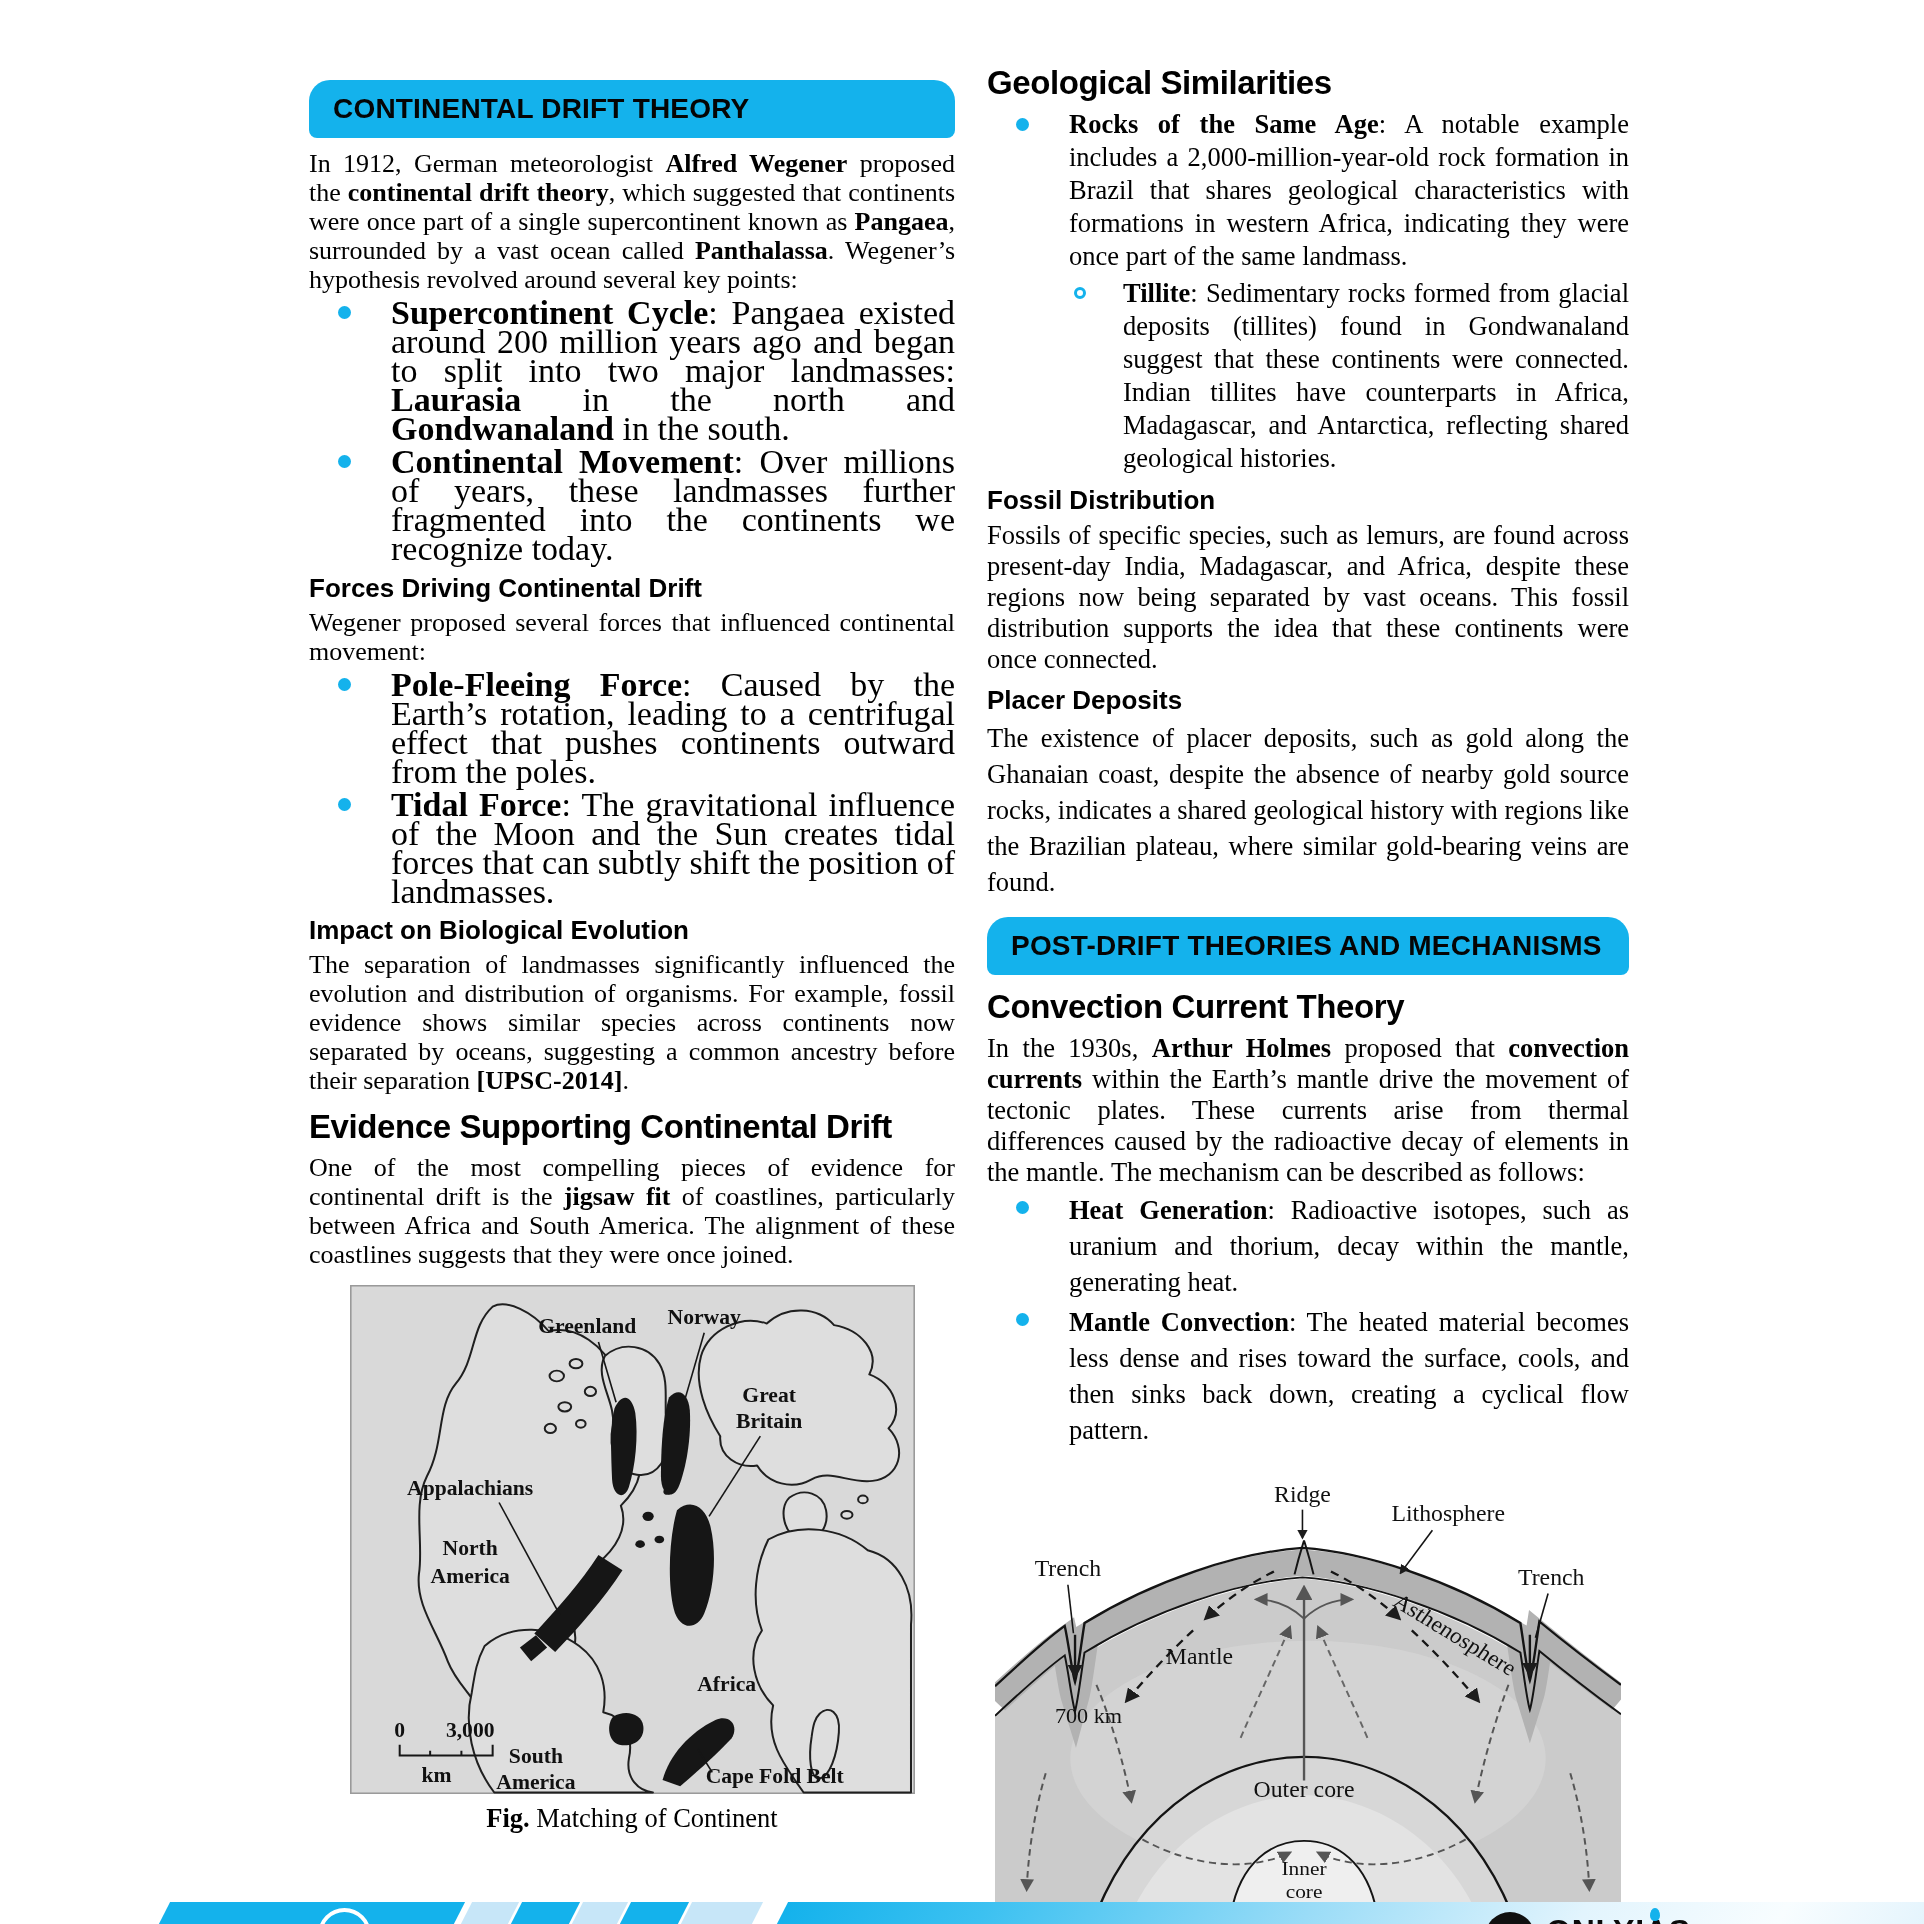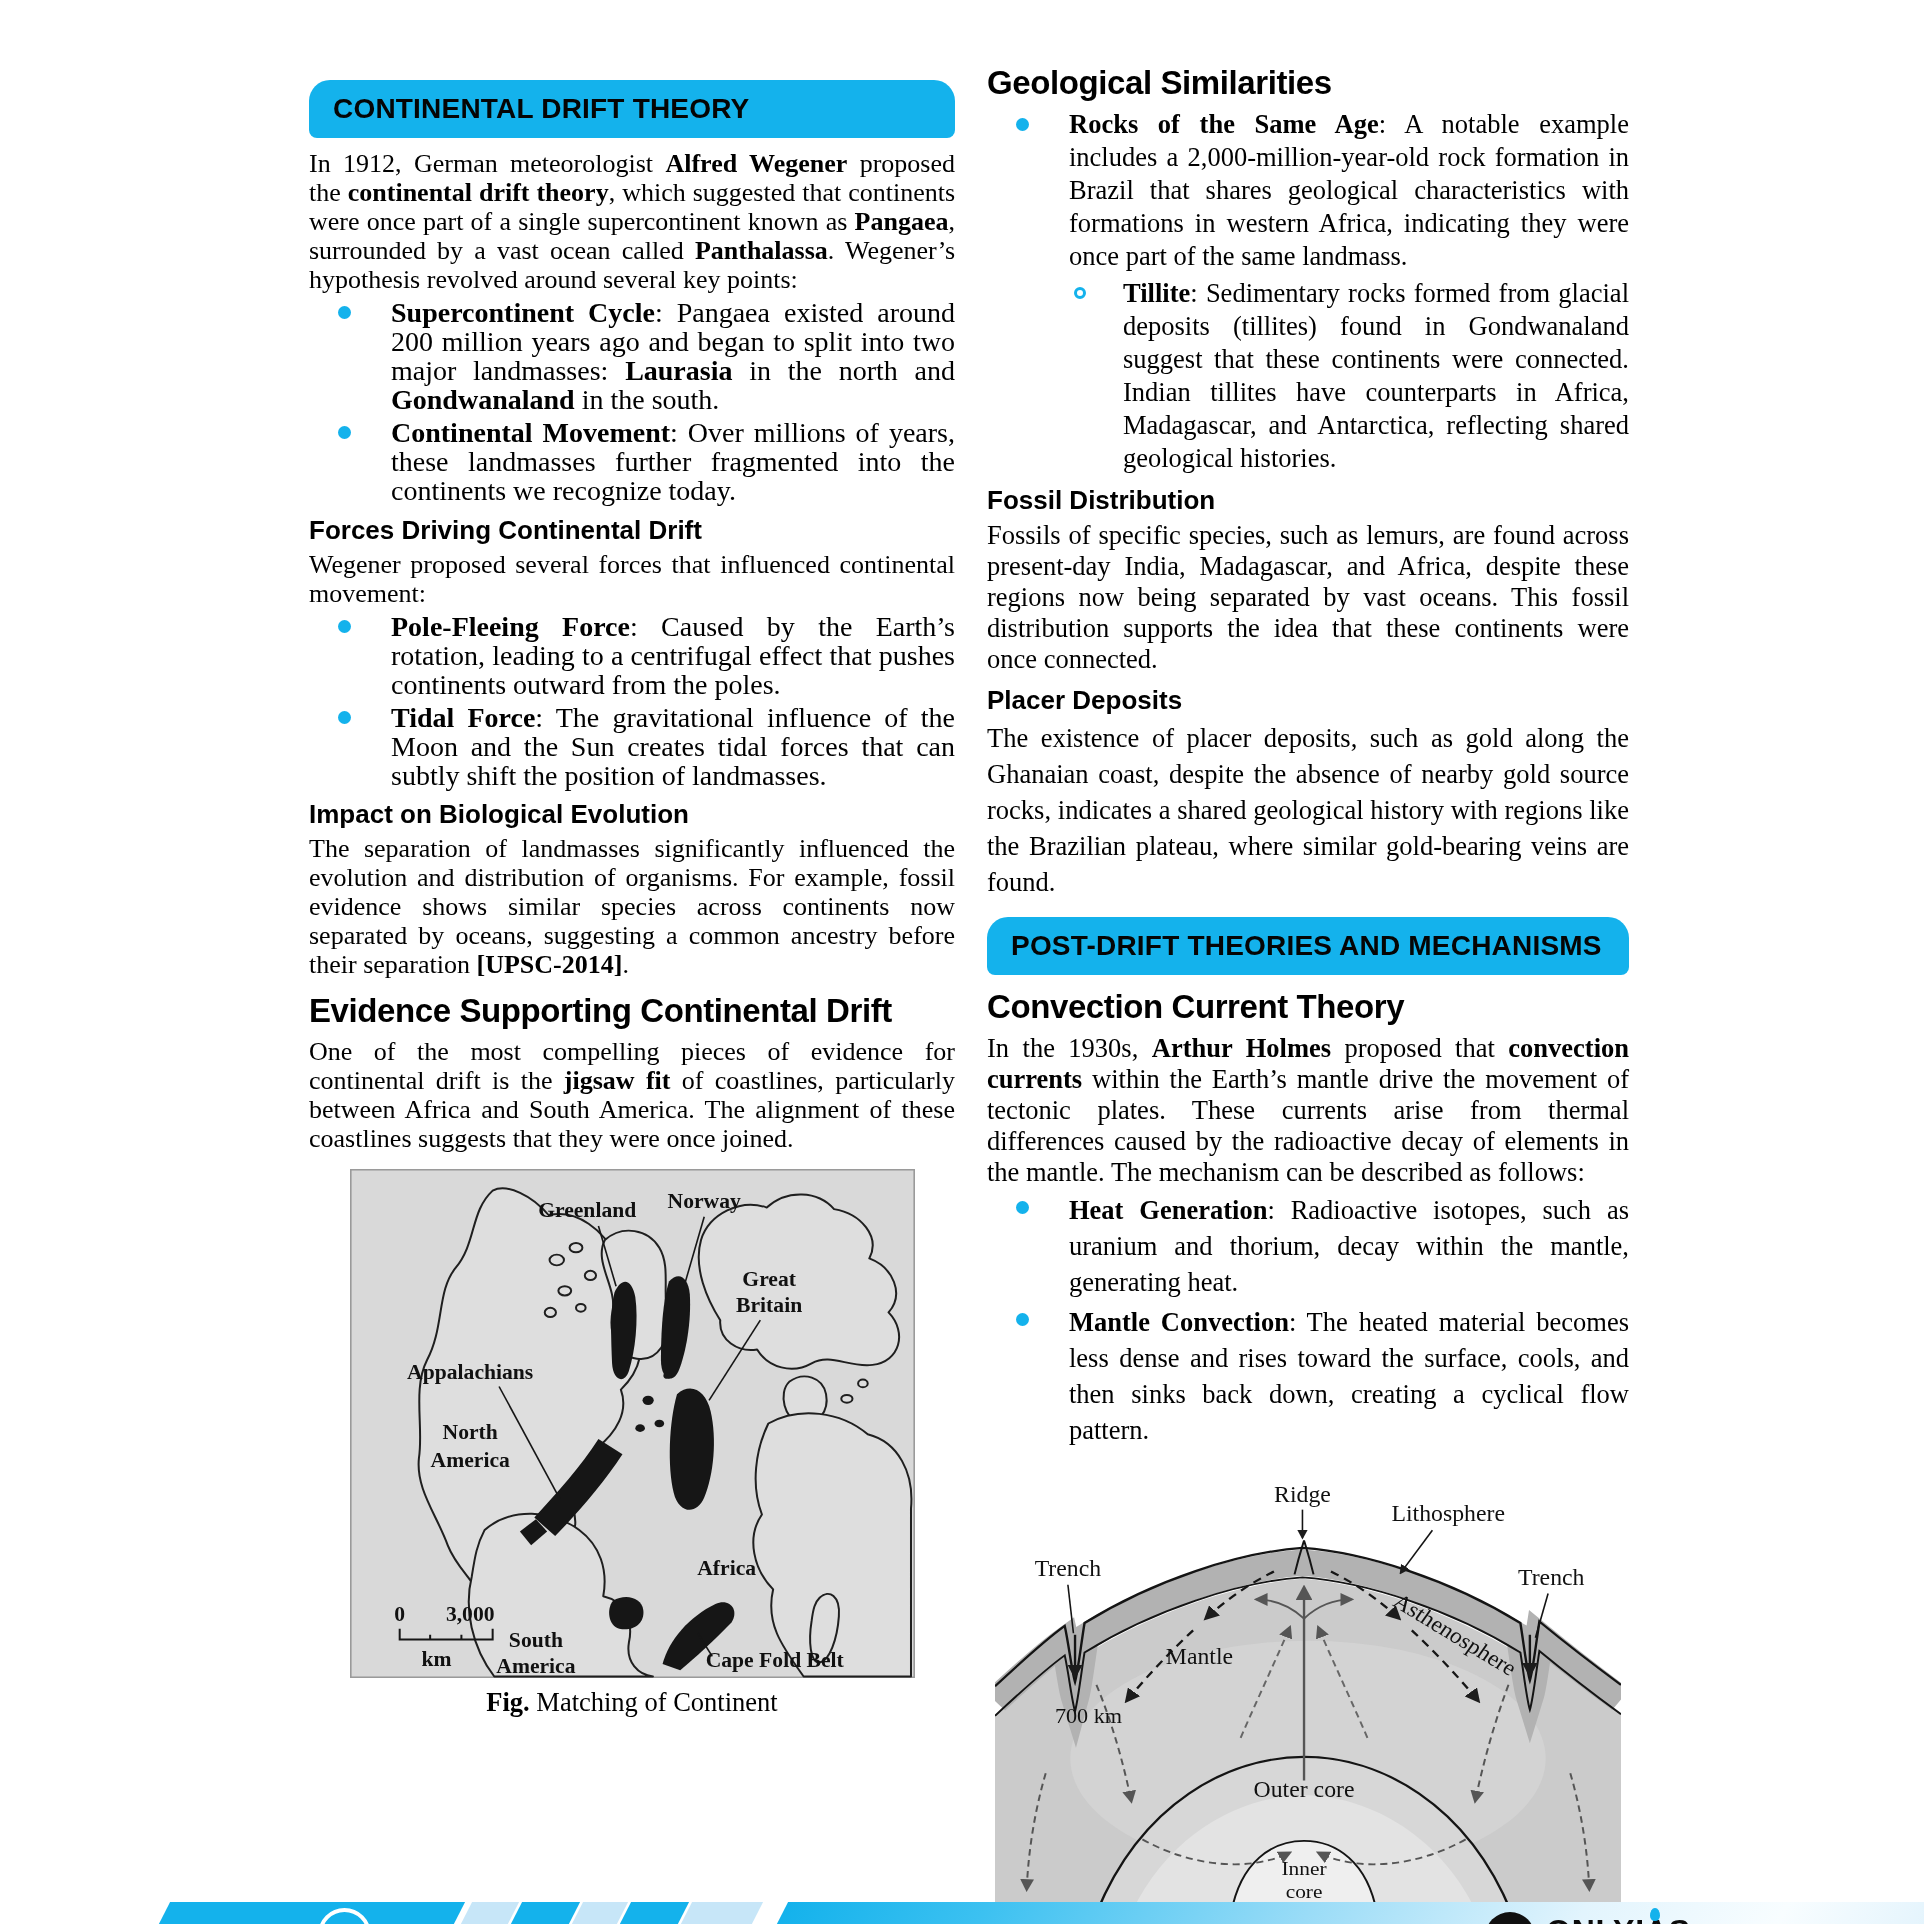--- a/index.html
+++ b/index.html
@@ -27,21 +27,21 @@
   }
   .h3 {
     font-family:"Liberation Sans", sans-serif; font-weight:700;
     font-size:26px; margin:9.6px 0 4px 0;
   }
   .para { font-size:26px; line-height:29px; text-align:justify; margin:2.4px 0; }
   .col-right .para { font-size:26.5px; line-height:31px; }
   .para.loose { line-height:36px; }
 
   .bullet { position:relative; padding-left:82px; margin:4px 0; }
-  .bullet .btxt { font-size:28px; line-height:29px; text-align:justify; }
+  .bullet .btxt { font-size:34px; line-height:29px; text-align:justify; }
   .col-right .bullet .btxt { font-size:26.5px; line-height:33px; }
   .col-right .bullet.loose .btxt { line-height:36px; }
   .dot {
     position:absolute; left:29px; top:8px; width:13px; height:13px;
     border-radius:50%; background:#14b2ec;
   }
   .col-right .dot { top:9.6px; }
   .sub { padding-left:136px; }
   .ring {
     position:absolute; left:87px; top:9.6px; width:12px; height:12px;

